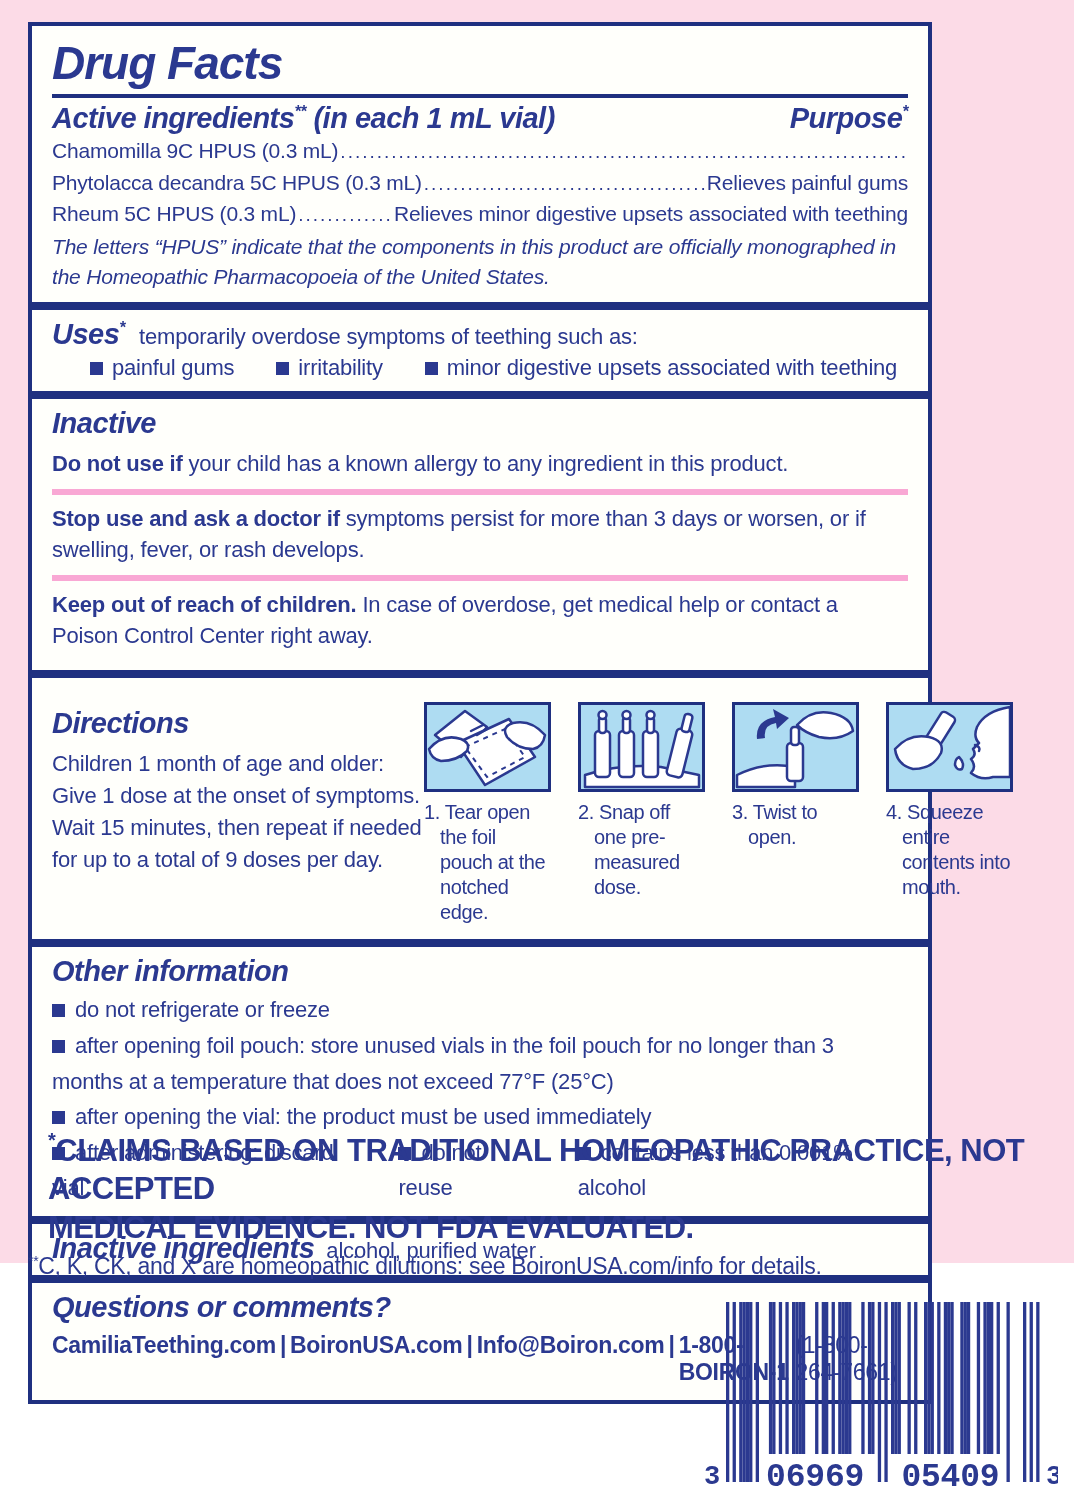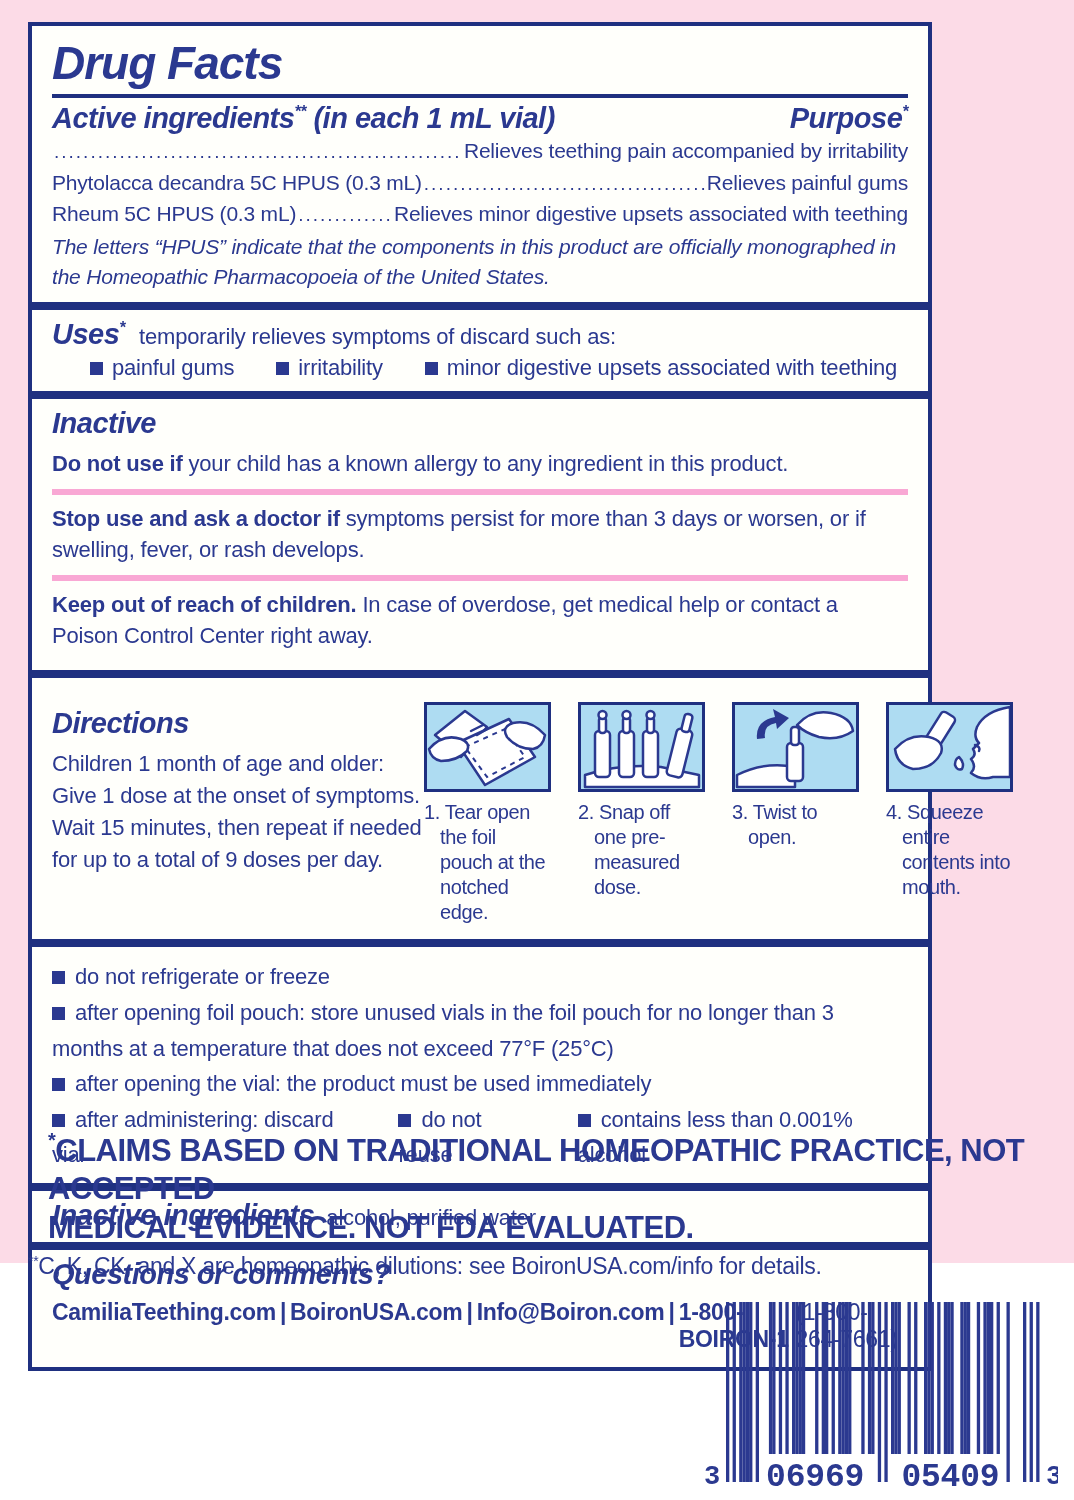--- a/index.html
+++ b/index.html
@@ -106,40 +106,40 @@
 <div class="label-box">
 
   <div class="section">
     <div class="drugfacts-title">Drug Facts</div>
     <div class="title-rule"></div>
     <div class="ai-heading-row">
       <div class="sec-heading"><span>Active ingredients</span><sup>**</sup><span> (in each 1 mL vial)</span></div>
       <div class="sec-heading"><span>Purpose</span><sup>*</sup></div>
     </div>
     <div class="ing-row">
+      <span class="ing-name">Chamomilla 9C HPUS (0.3 mL)</span>
       <span class="dotfill"></span>
-      <span class="ing-purpose">Relieves teething pain accompanied by irritability</span>
     </div>
     <div class="ing-row">
       <span class="ing-name">Phytolacca decandra 5C HPUS (0.3 mL)</span>
       <span class="dotfill"></span>
       <span class="ing-purpose">Relieves painful gums</span>
     </div>
     <div class="ing-row">
       <span class="ing-name">Rheum 5C HPUS (0.3 mL)</span>
       <span class="dotfill"></span>
       <span class="ing-purpose">Relieves minor digestive upsets associated with teething</span>
     </div>
     <div class="hpus-note">The letters “HPUS” indicate that the components in this product are officially monographed in the Homeopathic Pharmacopoeia of the United States.</div>
   </div>
 
   <div class="section" style="padding-top:8px;">
     <div class="uses-line">
       <span class="sec-heading"><span>Uses</span><sup>*</sup></span>
-      <span class="uses-intro">temporarily relieves symptoms of discard such as:</span>
+      <span class="uses-intro">temporarily overdose symptoms of teething such as:</span>
     </div>
     <div class="bullet-row">
       <span class="bullet-item"><span class="sq"></span><span>painful gums</span></span>
       <span class="bullet-item"><span class="sq"></span><span>irritability</span></span>
       <span class="bullet-item"><span class="sq"></span><span>minor digestive upsets associated with teething</span></span>
     </div>
   </div>
 
   <div class="section" style="padding-top:8px;">
     <div class="sec-heading">Inactive</div>
@@ -220,20 +220,21 @@
               <path class="wh" d="M70,52 Q76,58 73,64 Q68,66 66,60 Q66,54 70,52 Z"></path>
             </svg>
           </span>
           <div class="step-caption">4. Squeeze entire contents into mouth.</div>
         </div>
       </div>
     </div>
   </div>
 
   <div class="section" style="padding-top:8px;">
+    <div class="sec-heading">Other information</div>
     <div class="oi-list">
       <div class="oi-item"><span class="sq"></span><span>do not refrigerate or freeze</span></div>
       <div class="oi-item"><span class="sq"></span><span>after opening foil pouch: store unused vials in the foil pouch for no longer than 3 months at a temperature that does not exceed 77°F (25°C)</span></div>
       <div class="oi-item"><span class="sq"></span><span>after opening the vial: the product must be used immediately</span></div>
       <div class="oi-inline-row">
         <span class="oi-item"><span class="sq"></span><span>after administering: discard vial</span></span>
         <span class="oi-item"><span class="sq"></span><span>do not reuse</span></span>
         <span class="oi-item"><span class="sq"></span><span>contains less than 0.001% alcohol</span></span>
       </div>
     </div>

